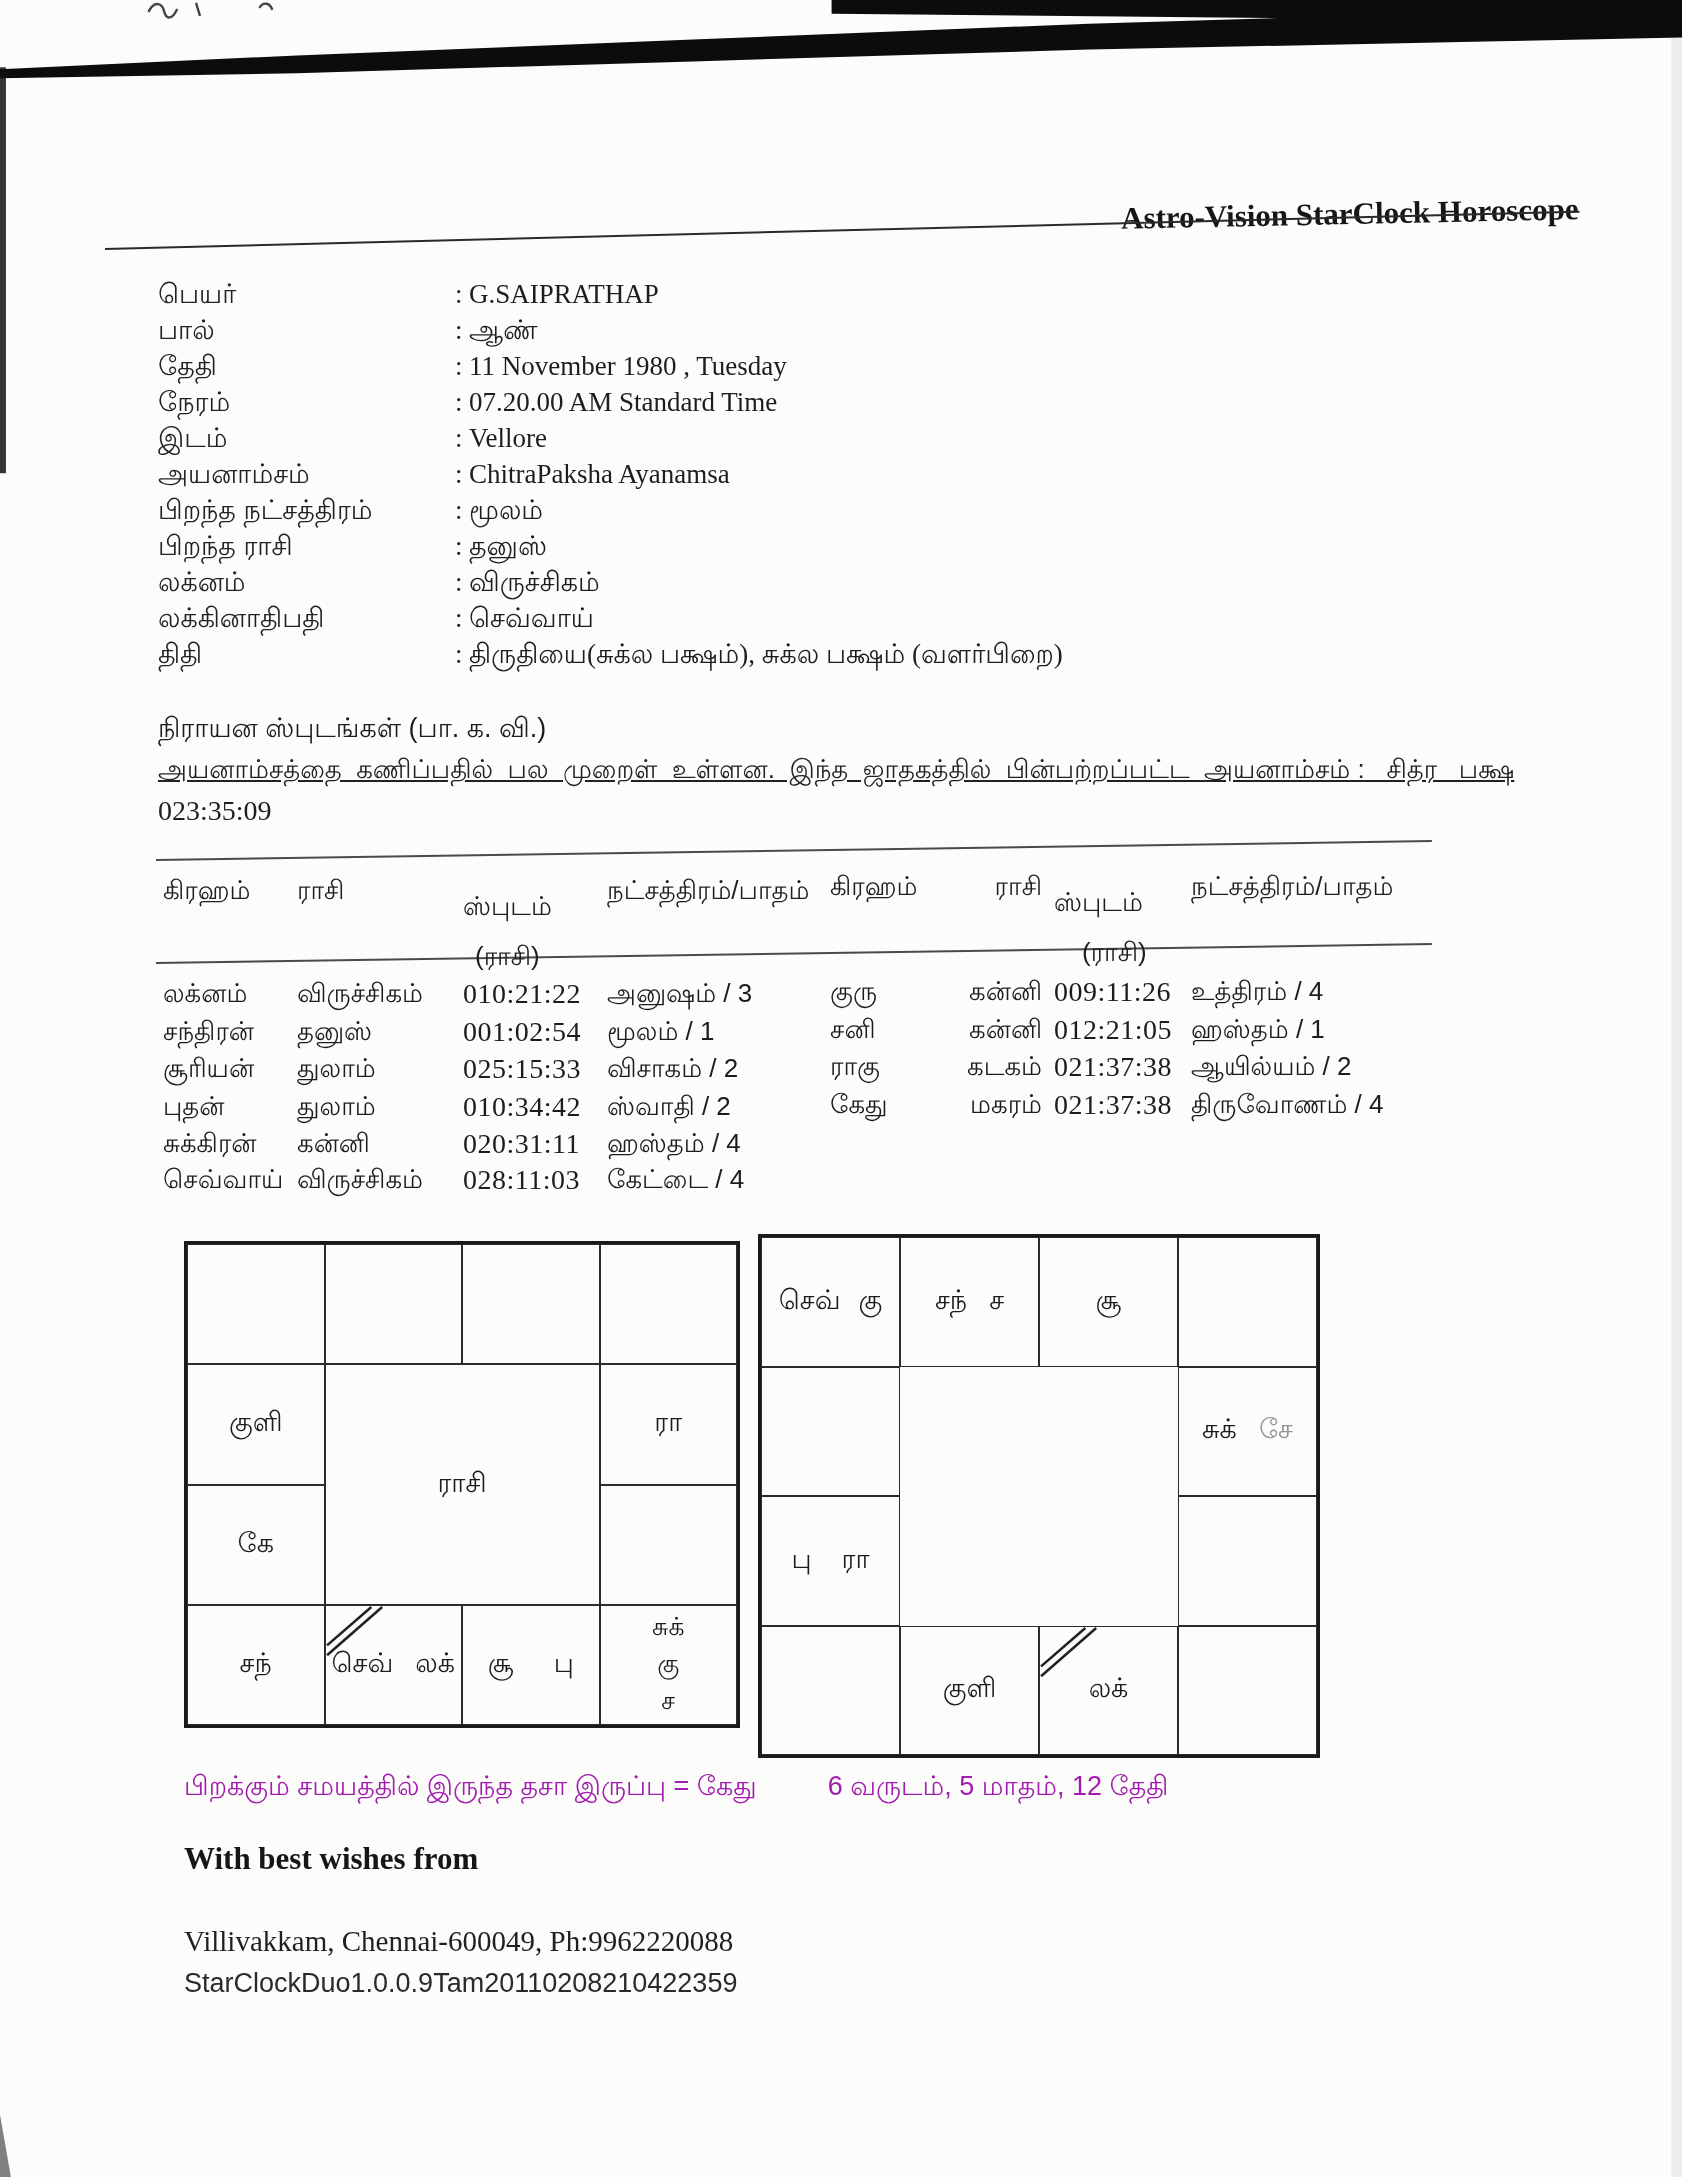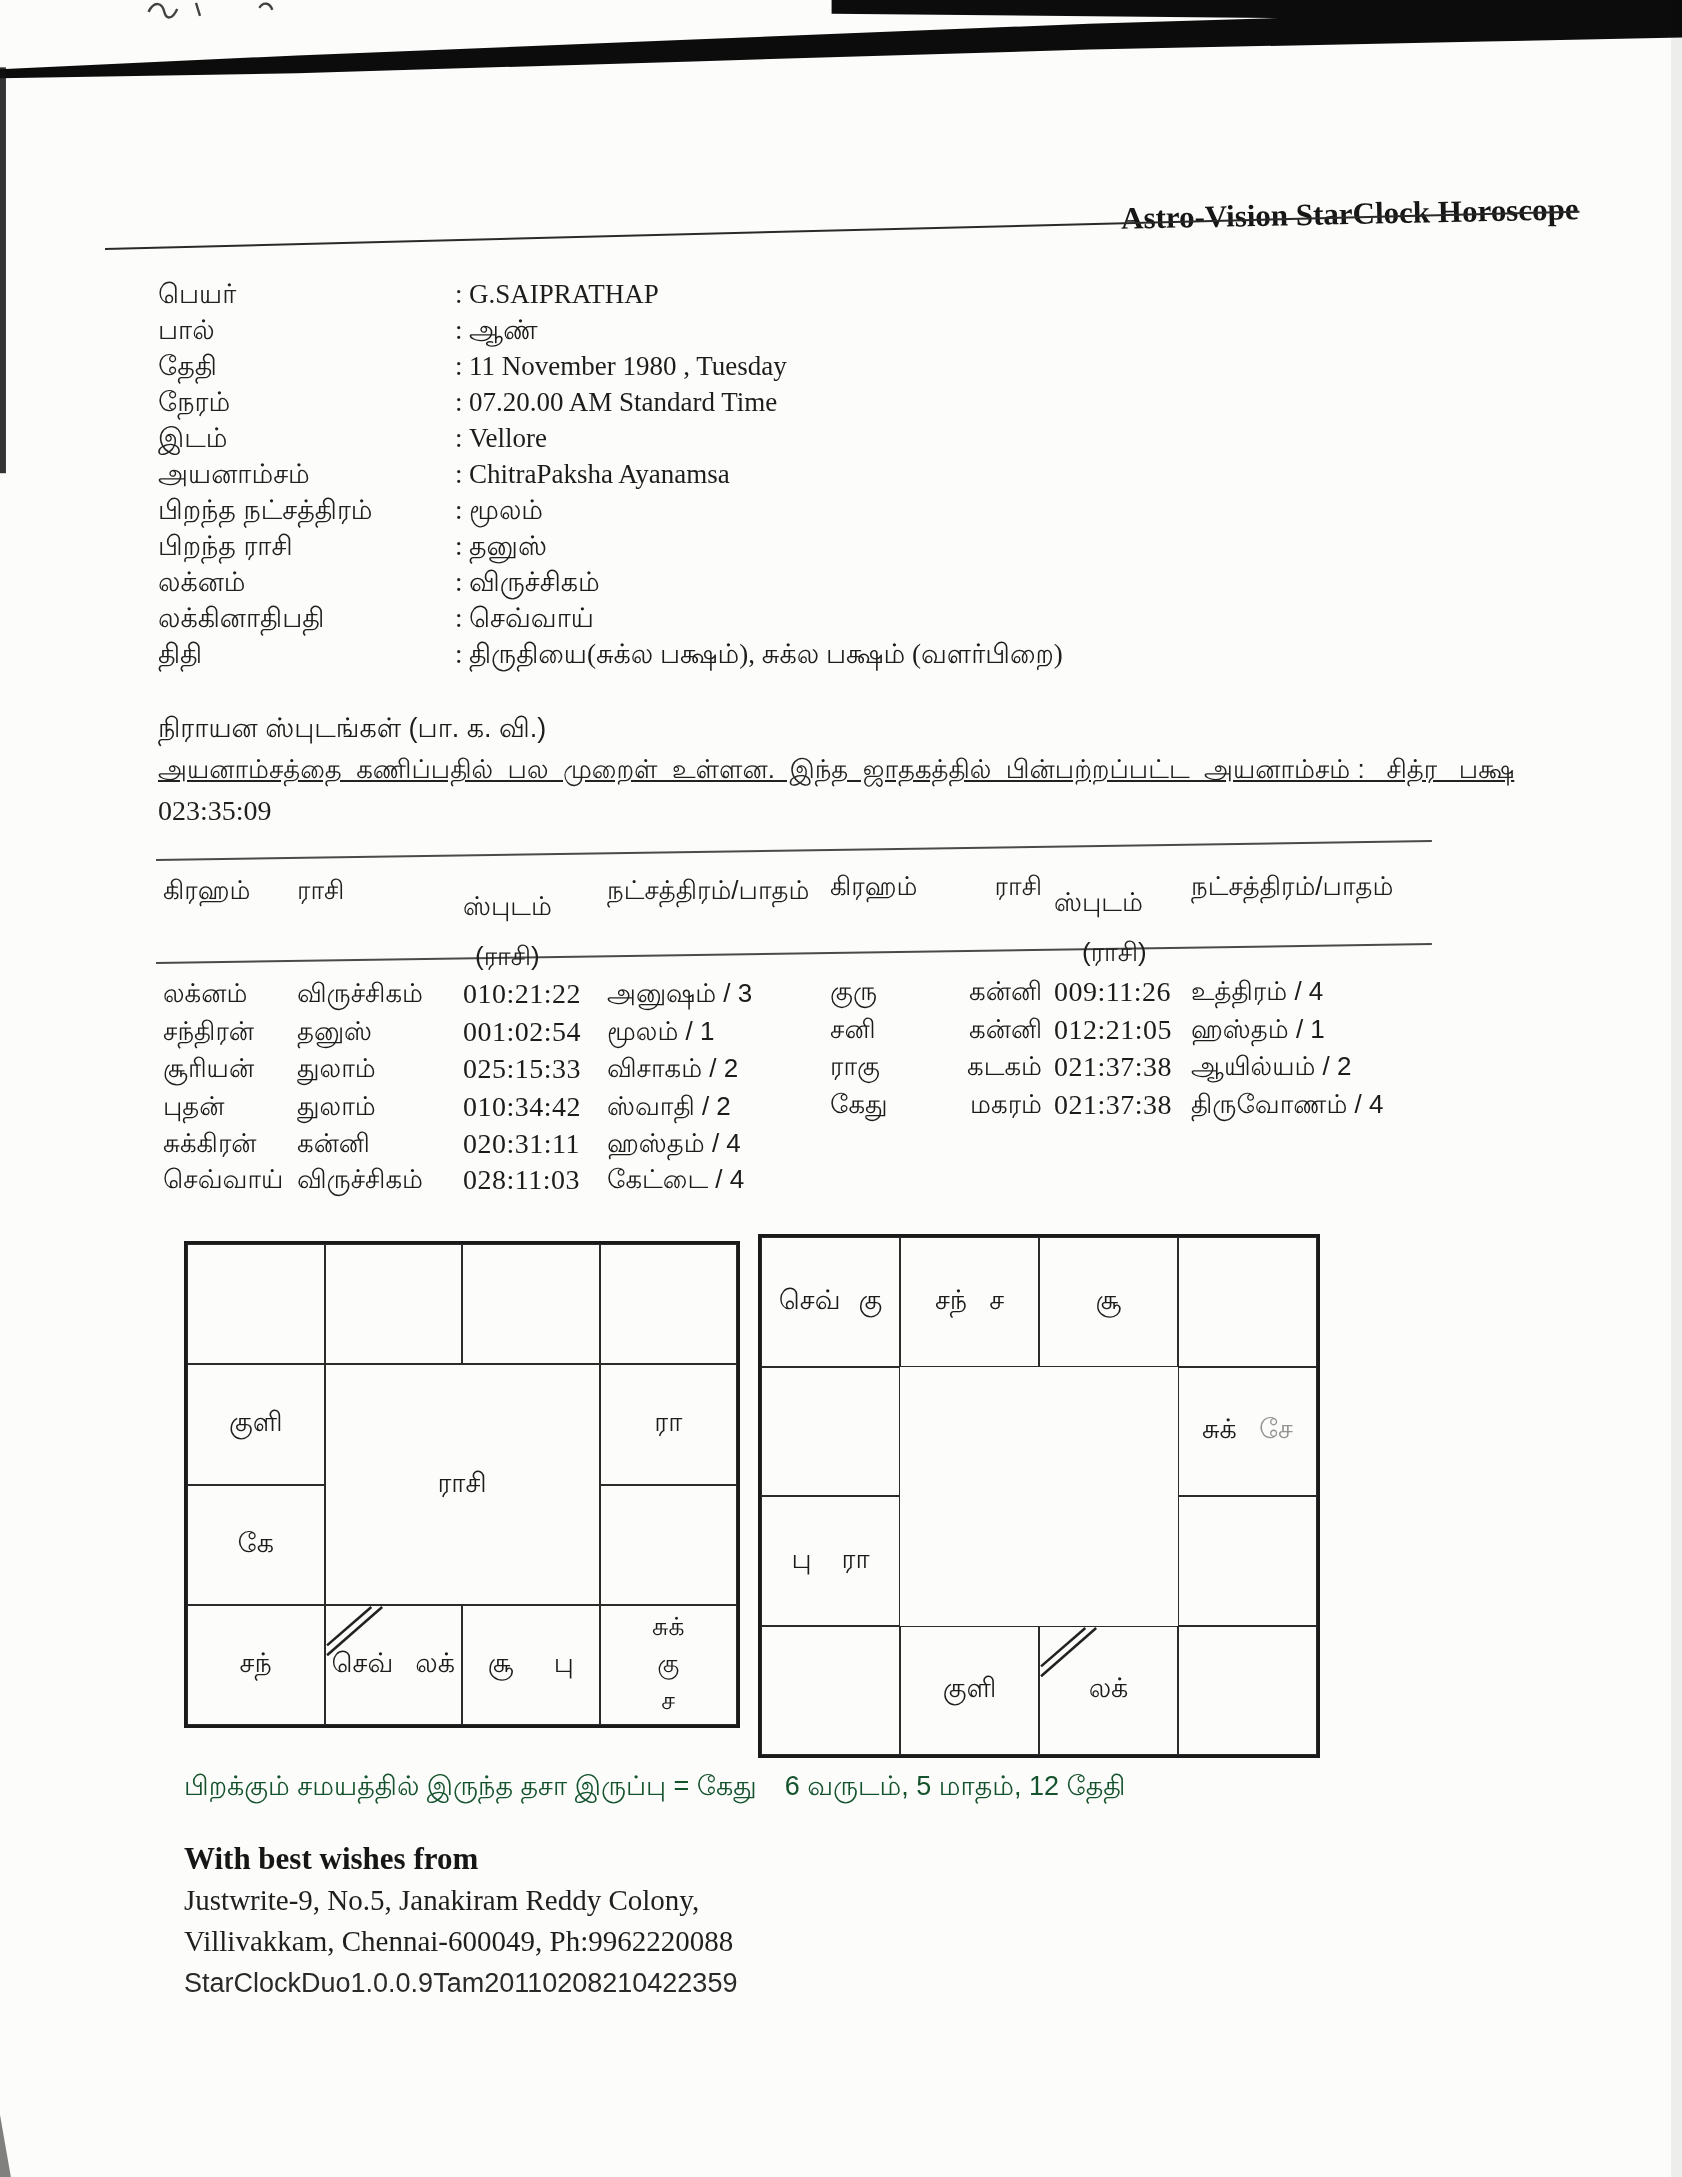--- a/index.html
+++ b/index.html
@@ -68,22 +68,22 @@
     grid-template-columns: repeat(4, 1fr); grid-template-rows: repeat(4, 1fr); }
   .cc { border: 1px solid #2b2b2b; position: relative; display: flex;
         align-items: center; justify-content: center; font-size: 27px; color: #1c1c1c; }
   .cc-center { grid-column: 2 / span 2; grid-row: 2 / span 2; }
   .gap18 { gap: 18px; } .gap22 { gap: 22px; } .gap30 { gap: 30px; } .gap40 { gap: 40px; }
   .stack { flex-direction: column; gap: 5px; font-size: 25px; }
   .light { color: #949494; }
   .diag { position: absolute; left: 0; top: 0; width: 71px; height: 63px; }
 
   
-  .dasa { position: absolute; left: 184px; top: 1771px; display: flex; gap: 28px;
-          font-size: 27px; white-space: nowrap; color: #14532d; }
+  .dasa { position: absolute; left: 184px; top: 1771px; display: flex; gap: 71px;
+          font-size: 27px; white-space: nowrap; color: #a21caf; }
 
   
   .f-wishes { position: absolute; left: 184px; top: 1841px; font-family: "Liberation Serif", serif;
               font-weight: bold; font-size: 31px; color: #161616; }
   .f-addr1 { position: absolute; left: 184px; top: 1884px; font-family: "Liberation Serif", serif; font-size: 29px; }
   .f-addr2 { position: absolute; left: 184px; top: 1925px; font-family: "Liberation Serif", serif; font-size: 29px; }
   .f-soft  { position: absolute; left: 184px; top: 1968px; font-size: 27px; color: #2a2a2a; }
 </style>
 </head>
 <body>
@@ -324,18 +324,17 @@
     </div>
     <div class="cc" style="grid-area:4/4"></div>
   </div>
 
   <div class="dasa">
     <span>பிறக்கும் சமயத்தில் இருந்த தசா இருப்பு = கேது</span>
     <span>6 வருடம், 5 மாதம், 12 தேதி</span>
   </div>
 
   <div class="f-wishes">With best wishes from</div>
-  <div class="f-addr1">Justwrite-9, No.5, Janakiram Reddy Colony,</div>
   <div class="f-addr2">Villivakkam, Chennai-600049, Ph:9962220088</div>
   <div class="f-soft">StarClockDuo1.0.0.9Tam20110208210422359</div>
 
 </div>
 
 
 </body></html>

